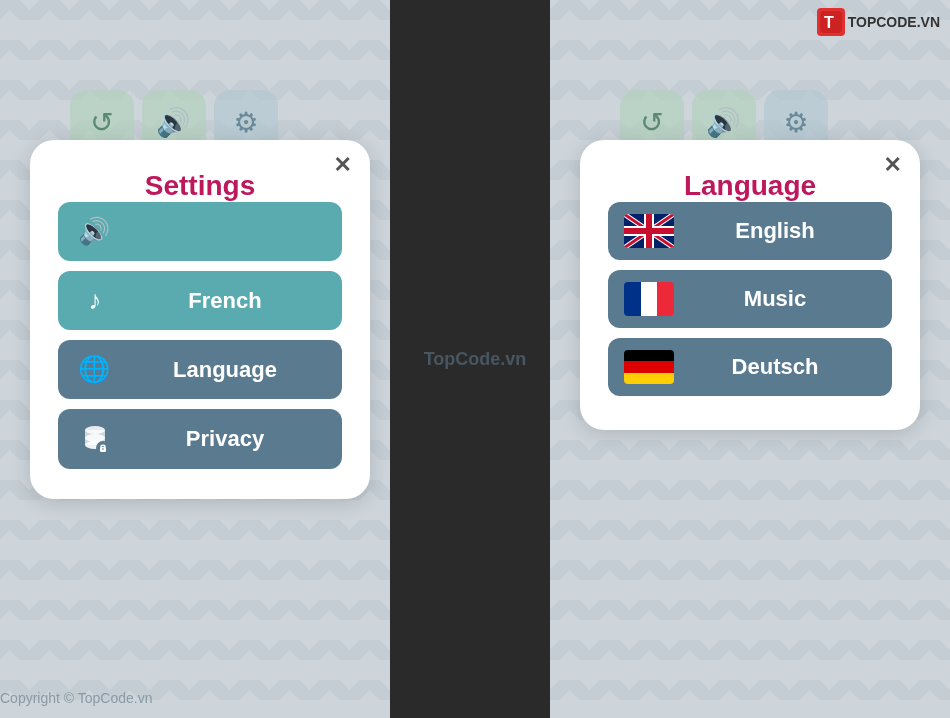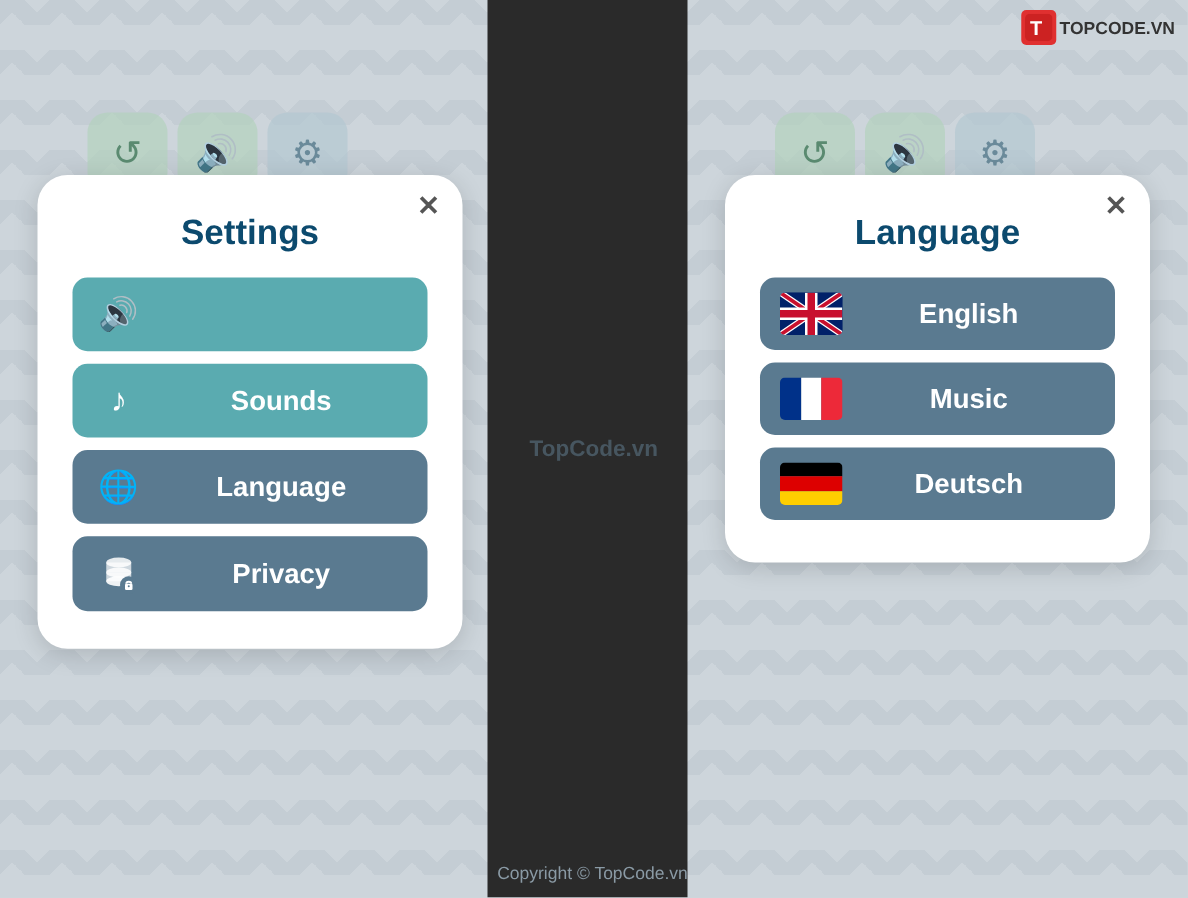--- a/index.html
+++ b/index.html
@@ -51,21 +51,21 @@
       pointer-events: none;
       white-space: nowrap;
     }
 
     
     .copyright {
       position: absolute;
       bottom: 12px;
       left: 0;
       right: 2px;
-      text-align: center;
+      text-align: left;
       color: #8a9aa5;
       font-size: 14px;
       font-weight: normal;
       z-index: 10;
     }
 
     
     .topcode-logo {
       position: absolute;
       top: 8px;
@@ -164,22 +164,21 @@
       font-weight: bold;
       background: none;
       border: none;
       line-height: 1;
     }
 
     .panel-title {
       text-align: center;
       font-size: 28px;
       font-weight: 900;
-      color: #0c4a6e;
-      margin-bottom: 20px;
+      color: #be185d;
     }
 
     
     .menu-btn {
       display: flex;
       align-items: center;
       width: 100%;
       padding: 14px 20px;
       border-radius: 12px;
       border: none;
@@ -299,21 +298,21 @@
 <div class="panel left-panel">
   <button class="panel-close">✕</button>
   <div class="panel-title">Settings</div>
 
   <button class="menu-btn menu-btn-teal">
     <span class="menu-btn-icon">🔊</span>
   </button>
 
   <button class="menu-btn menu-btn-teal">
     <span class="menu-btn-icon">♪</span>
-    <span class="menu-btn-label">Sounds</span>
+    <span class="menu-btn-label">French</span>
   </button>
 
   <button class="menu-btn menu-btn-slate">
     <span class="menu-btn-icon">🌐</span>
     <span class="menu-btn-label">Language</span>
   </button>
 
   <button class="menu-btn menu-btn-slate" style="margin-bottom:0">
     <span class="menu-btn-icon">
       <svg width="32" height="32" viewBox="0 0 32 32" fill="none">

